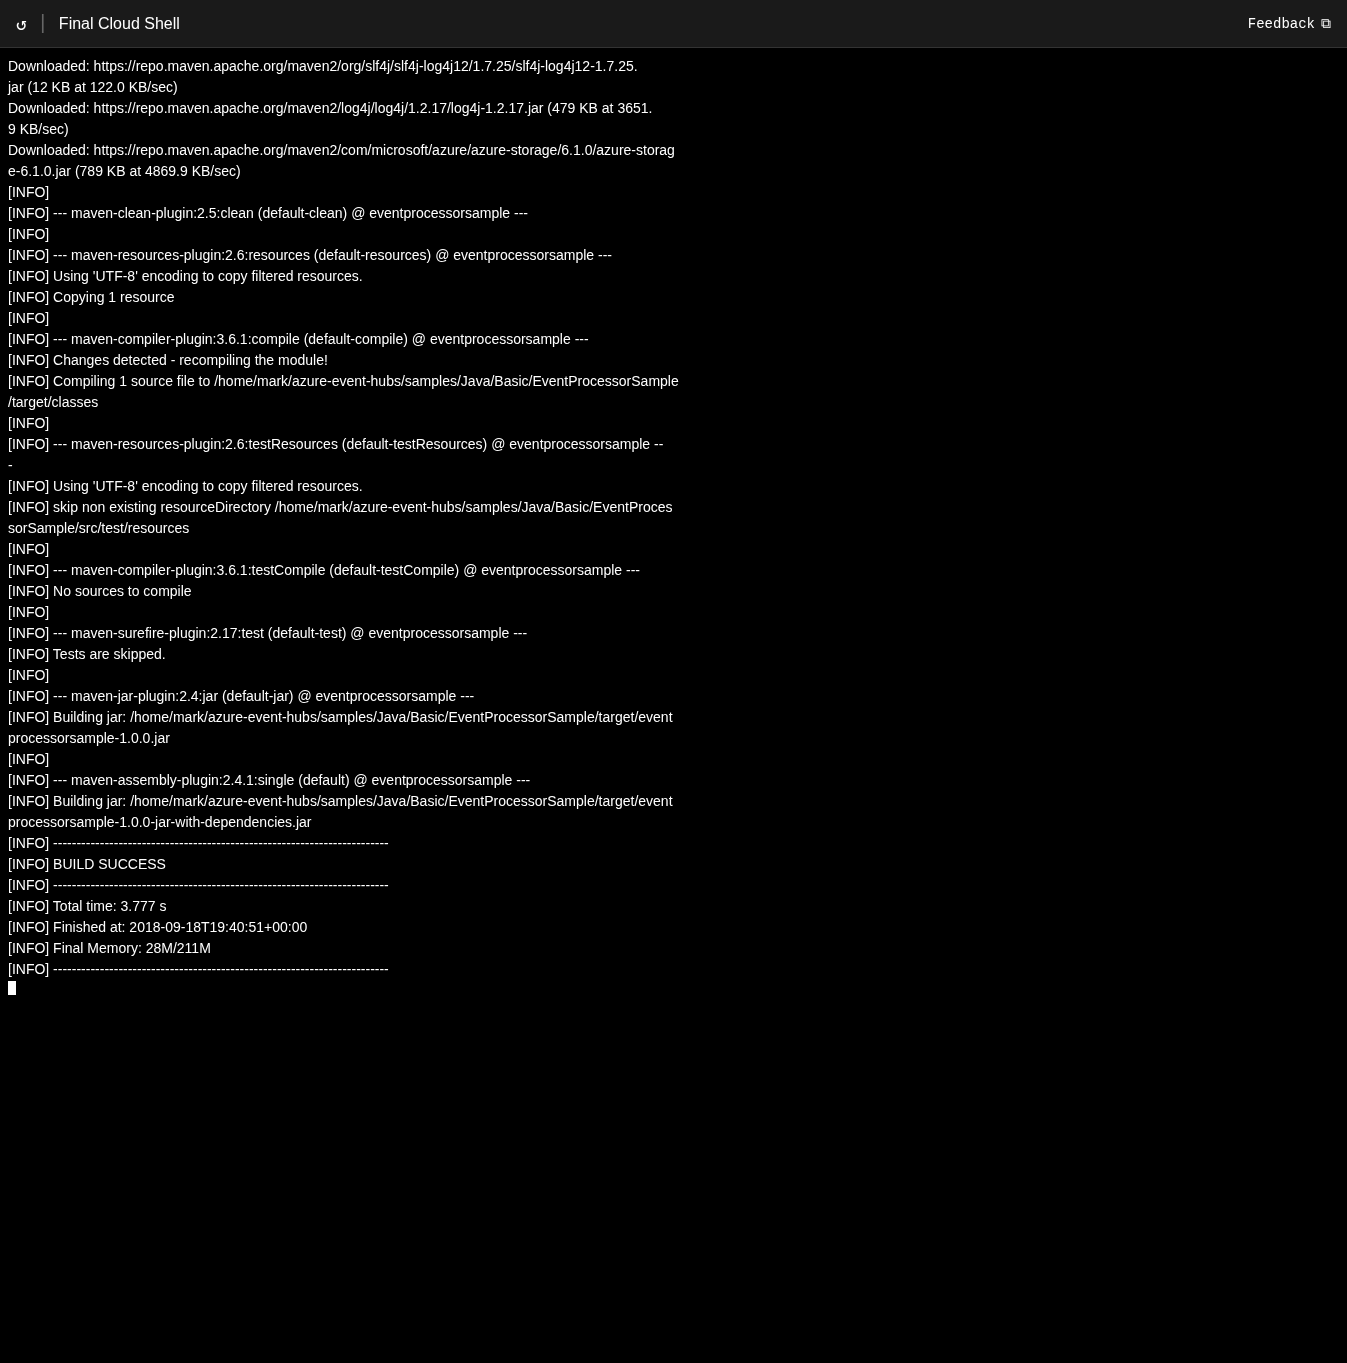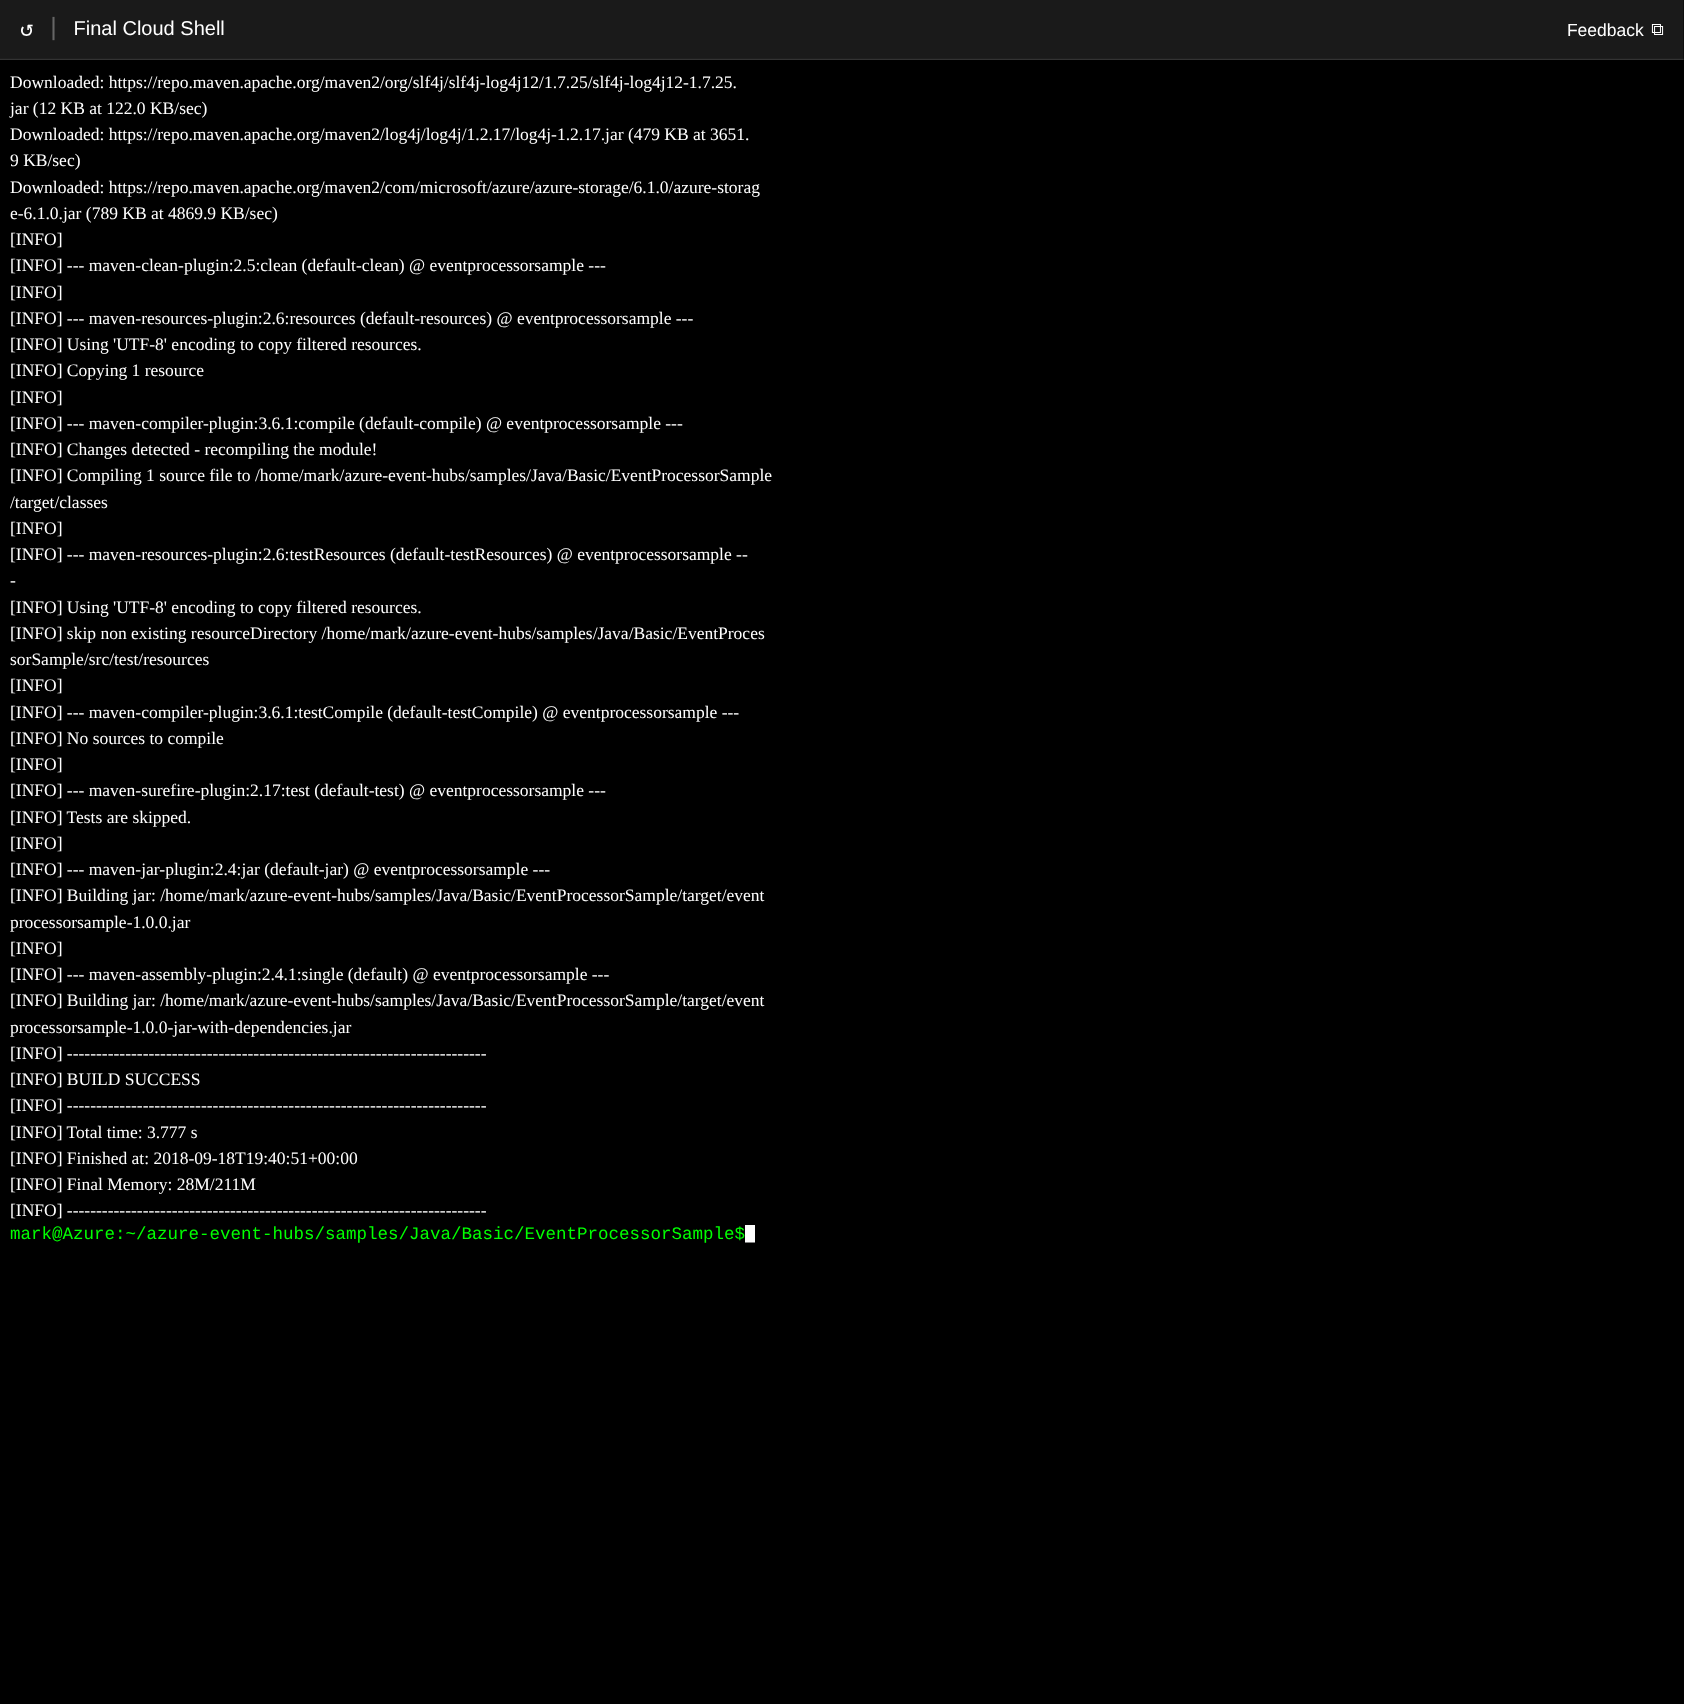--- a/index.html
+++ b/index.html
@@ -50,41 +50,41 @@
       font-family: 'Segoe UI', Arial, sans-serif;
       font-size: 16px;
       font-weight: 400;
     }
 
     .feedback-btn {
       display: flex;
       align-items: center;
       gap: 6px;
       color: #fff;
-      font-family: Liberation Sans, sans-serif;
+      font-family: Liberation Mono, monospace;
       font-size: 14px;
       cursor: pointer;
       background: none;
       border: none;
     }
 
     .terminal {
       background: #000;
       padding: 8px 4px 8px 8px;
       height: calc(1363px - 48px);
       overflow-y: auto;
       overflow-x: hidden;
     }
 
     .terminal pre {
       white-space: pre-wrap;
       word-break: break-all;
       line-height: 1.5;
       color: #fff;
-      font-family: Liberation Serif, serif;
+      font-family: Liberation Sans, sans-serif;
       font-size: 14px;
     }
 
     .prompt-line {
       color: #00ff00;
       font-family: 'Courier New', Courier, monospace;
       font-size: 14px;
     }
 
     .prompt-line .prompt-path {
@@ -155,15 +155,15 @@
 processorsample-1.0.0-jar-with-dependencies.jar
 [INFO] ------------------------------------------------------------------------
 [INFO] BUILD SUCCESS
 [INFO] ------------------------------------------------------------------------
 [INFO] Total time: 3.777 s
 [INFO] Finished at: 2018-09-18T19:40:51+00:00
 [INFO] Final Memory: 28M/211M
 [INFO] ------------------------------------------------------------------------
 </pre>
   <div class="prompt-line">
-    <span class="prompt-path">mark@Azure:~/azure-event-hubs/samples/Java/Basic/EventProcessorSample$</span><span class="cursor"> </span>
+    <span class="cursor"> </span>
   </div>
 </div>
 
 </body></html>

